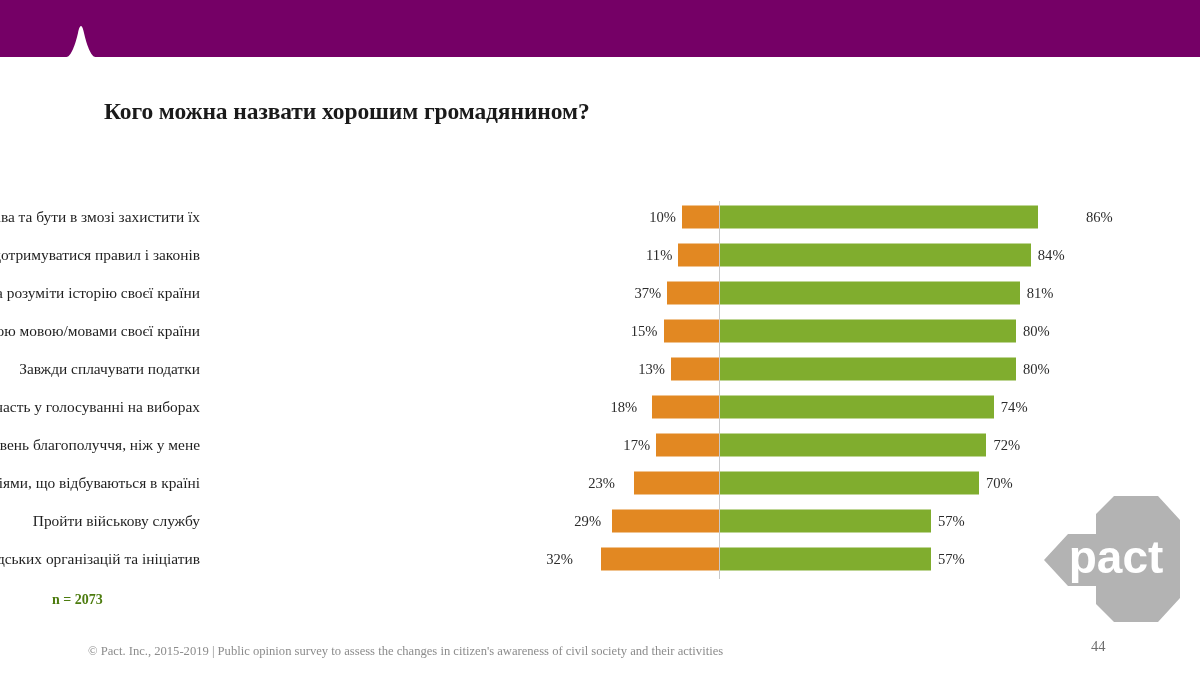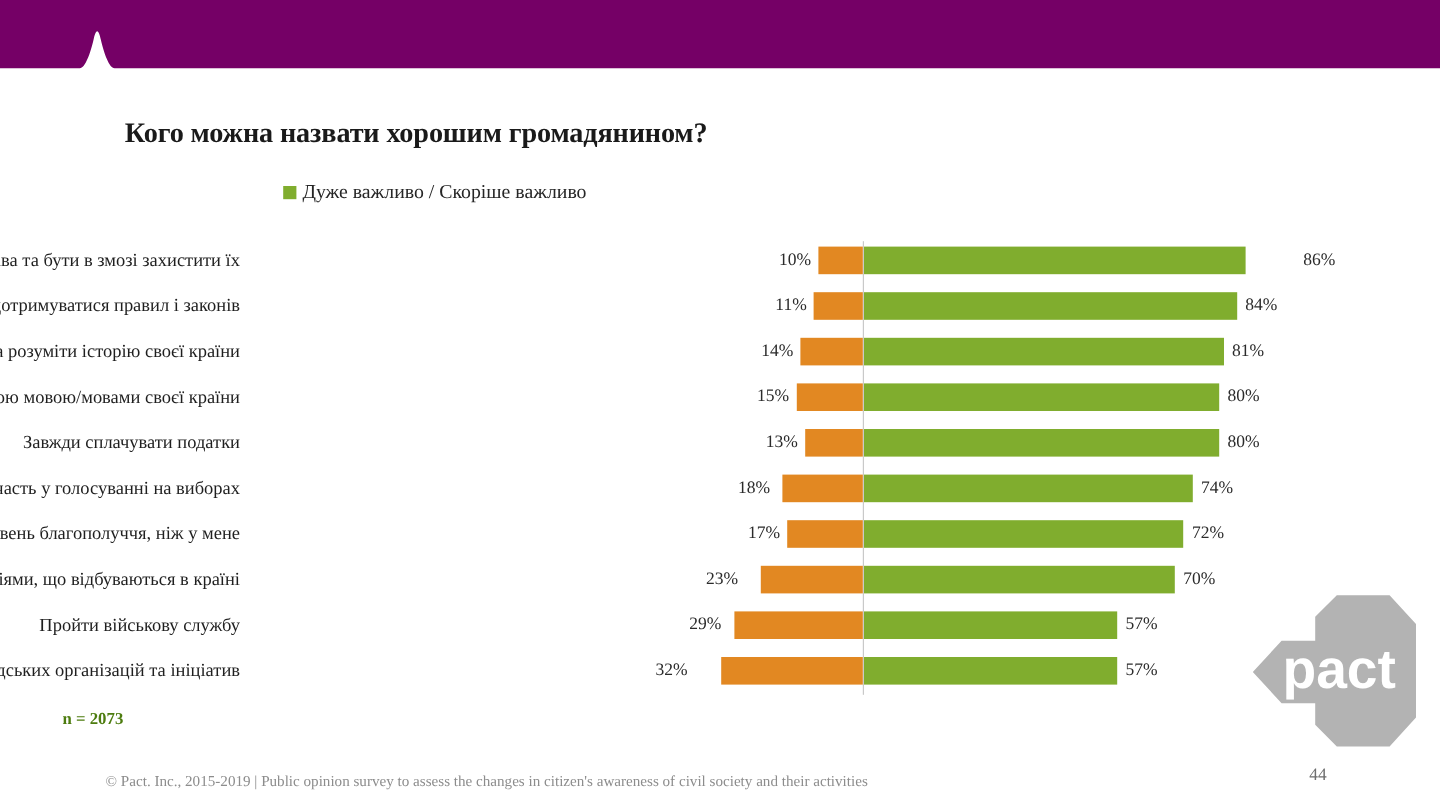--- a/index.html
+++ b/index.html
@@ -158,24 +158,20 @@
 <div class="header-band">
   <svg width="1200" height="57" viewBox="0 0 1200 57" xmlns="http://www.w3.org/2000/svg">
     <path id="band-path" d="M0,0 H1200 V57 H95.5 C91,57 86.5,44 84,33 C83.2,29 82.2,26 81,26
              C79.8,26 78.8,29 78,33 C75.5,44 71,57 66.5,57 H0 Z" fill="#750066"></path>
   </svg>
 </div>
 
 <div class="slide-title">Кого можна назвати хорошим громадянином?</div>
 
 <div class="legend">
-  <div class="legend-item">
-    <span class="legend-swatch" id="sw0" style="background: rgb(128, 173, 46);"></span>
-    <span class="legend-label">Дуже важливо / Скоріше важливо</span>
-  </div>
 </div>
 
 <div class="chart">
   <div class="axis-line"></div>
   <div id="rows-host">
       <div class="row" style="top: 0px;">
         <div class="cat-label">Добре знати свої права та бути в змозі захистити їх</div>
         <div class="bar-neg" style="width: 37px; background: rgb(226, 136, 34);"></div>
         <div class="val-neg" style="left: 640px; width: 36px; text-align: right;">10%</div>
         <div class="bar-pos" style="width: 318.2px; background: rgb(128, 173, 46);"></div>
@@ -184,42 +180,42 @@
       <div class="row" style="top: 38px;">
         <div class="cat-label">Завжди дотримуватися правил і законів</div>
         <div class="bar-neg" style="width: 40.7px; background: rgb(226, 136, 34);"></div>
         <div class="val-neg" style="left: 636.3px; width: 36px; text-align: right;">11%</div>
         <div class="bar-pos" style="width: 310.8px; background: rgb(128, 173, 46);"></div>
         <div class="val-pos" style="left: 1037.8px;">84%</div>
       </div>
       <div class="row" style="top: 76px;">
         <div class="cat-label">Добре знати та розуміти історію своєї країни</div>
         <div class="bar-neg" style="width: 51.8px; background: rgb(226, 136, 34);"></div>
-        <div class="val-neg" style="left: 625.2px; width: 36px; text-align: right;">14%</div>
+        <div class="val-neg" style="left: 625.2px; width: 36px; text-align: right;">37%</div>
         <div class="bar-pos" style="width: 299.7px; background: rgb(128, 173, 46);"></div>
         <div class="val-pos" style="left: 1026.7px;">81%</div>
       </div>
       <div class="row" style="top: 114px;">
         <div class="cat-label">Вільно володіти офіційною мовою/мовами своєї країни</div>
         <div class="bar-neg" style="width: 55.5px; background: rgb(226, 136, 34);"></div>
         <div class="val-neg" style="left: 621.5px; width: 36px; text-align: right;">15%</div>
         <div class="bar-pos" style="width: 296px; background: rgb(128, 173, 46);"></div>
         <div class="val-pos" style="left: 1023px;">80%</div>
       </div>
       <div class="row" style="top: 152px;">
         <div class="cat-label">Завжди сплачувати податки</div>
         <div class="bar-neg" style="width: 48.1px; background: rgb(226, 136, 34);"></div>
         <div class="val-neg" style="left: 628.9px; width: 36px; text-align: right;">13%</div>
         <div class="bar-pos" style="width: 296px; background: rgb(128, 173, 46);"></div>
         <div class="val-pos" style="left: 1023px;">80%</div>
       </div>
       <div class="row" style="top: 190px;">
         <div class="cat-label">Завжди брати участь у голосуванні на виборах</div>
         <div class="bar-neg" style="width: 66.6px; background: rgb(226, 136, 34);"></div>
-        <div class="val-neg" style="left: 610.4px; width: 36px; text-align: center;">18%</div>
+        <div class="val-neg" style="left: 610.4px; width: 36px; text-align: left;">18%</div>
         <div class="bar-pos" style="width: 273.8px; background: rgb(128, 173, 46);"></div>
         <div class="val-pos" style="left: 1000.8px;">74%</div>
       </div>
       <div class="row" style="top: 228px;">
         <div class="cat-label">Допомагати людям, які мають гірший рівень благополуччя, ніж у мене</div>
         <div class="bar-neg" style="width: 62.9px; background: rgb(226, 136, 34);"></div>
         <div class="val-neg" style="left: 614.1px; width: 36px; text-align: right;">17%</div>
         <div class="bar-pos" style="width: 266.4px; background: rgb(128, 173, 46);"></div>
         <div class="val-pos" style="left: 993.4px;">72%</div>
       </div>

